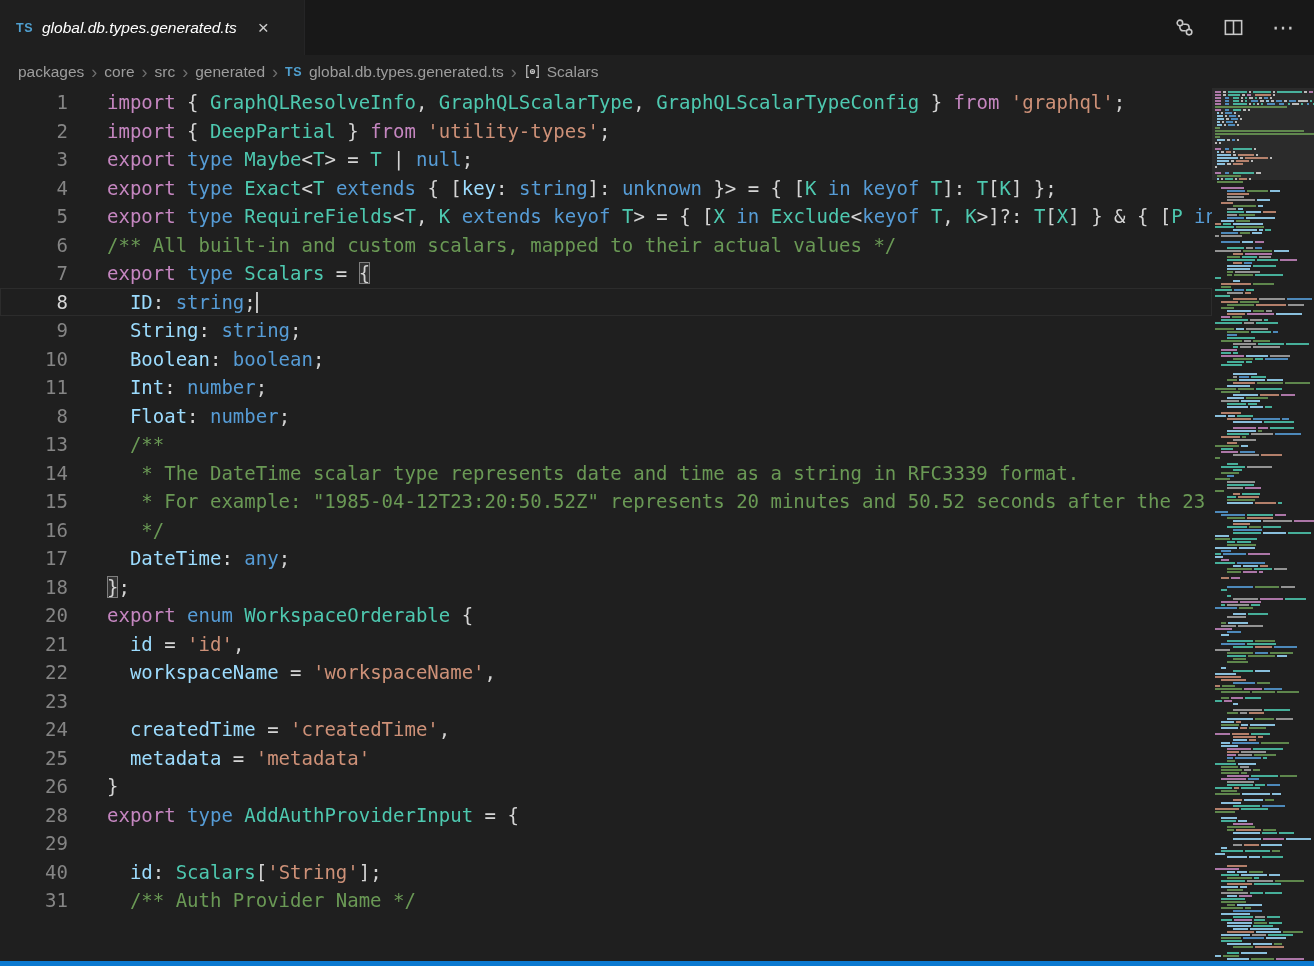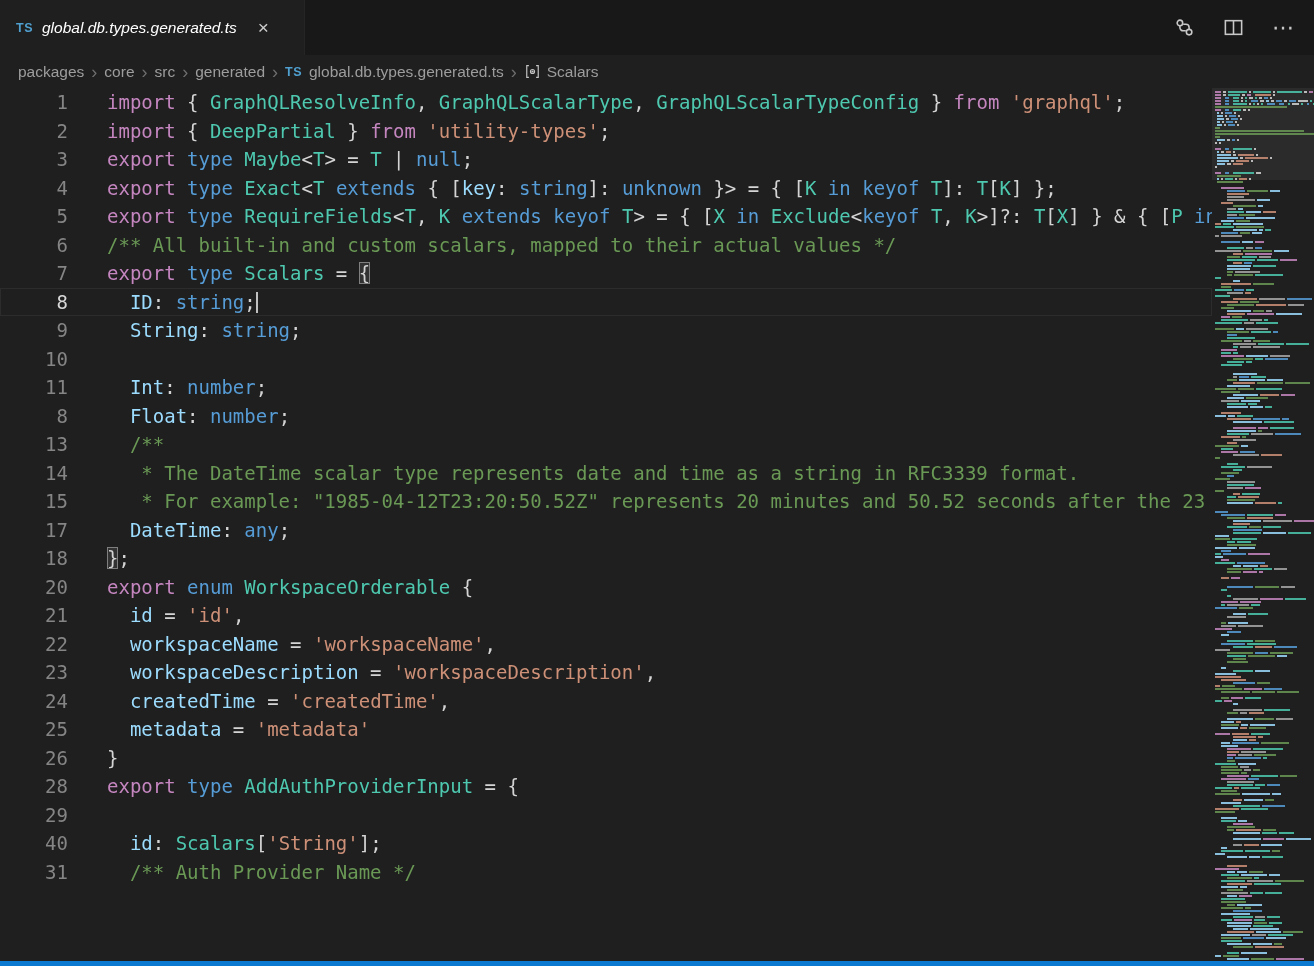--- a/index.html
+++ b/index.html
@@ -112,32 +112,33 @@
     <div class="code-scroll">
         <div class="line"><span class="ln">1</span><span class="lc"><span class="tk-k1">import</span><span class="tk-pn"> { </span><span class="tk-ty">GraphQLResolveInfo</span><span class="tk-pn">, </span><span class="tk-ty">GraphQLScalarType</span><span class="tk-pn">, </span><span class="tk-ty">GraphQLScalarTypeConfig</span><span class="tk-pn"> } </span><span class="tk-k1">from</span><span class="tk-pn"> </span><span class="tk-st">'graphql'</span><span class="tk-pn">;</span></span></div>
         <div class="line"><span class="ln">2</span><span class="lc"><span class="tk-k1">import</span><span class="tk-pn"> { </span><span class="tk-ty">DeepPartial</span><span class="tk-pn"> } </span><span class="tk-k1">from</span><span class="tk-pn"> </span><span class="tk-st">'utility-types'</span><span class="tk-pn">;</span></span></div>
         <div class="line"><span class="ln">3</span><span class="lc"><span class="tk-k1">export</span><span class="tk-pn"> </span><span class="tk-k2">type</span><span class="tk-pn"> </span><span class="tk-ty">Maybe</span><span class="tk-pn">&lt;</span><span class="tk-ty">T</span><span class="tk-pn">&gt; = </span><span class="tk-ty">T</span><span class="tk-pn"> | </span><span class="tk-k2">null</span><span class="tk-pn">;</span></span></div>
         <div class="line"><span class="ln">4</span><span class="lc"><span class="tk-k1">export</span><span class="tk-pn"> </span><span class="tk-k2">type</span><span class="tk-pn"> </span><span class="tk-ty">Exact</span><span class="tk-pn">&lt;</span><span class="tk-ty">T</span><span class="tk-pn"> </span><span class="tk-k2">extends</span><span class="tk-pn"> { [</span><span class="tk-vr">key</span><span class="tk-pn">: </span><span class="tk-k2">string</span><span class="tk-pn">]: </span><span class="tk-k2">unknown</span><span class="tk-pn"> }&gt; = { [</span><span class="tk-ty">K</span><span class="tk-pn"> </span><span class="tk-k2">in</span><span class="tk-pn"> </span><span class="tk-k2">keyof</span><span class="tk-pn"> </span><span class="tk-ty">T</span><span class="tk-pn">]: </span><span class="tk-ty">T</span><span class="tk-pn">[</span><span class="tk-ty">K</span><span class="tk-pn">] };</span></span></div>
         <div class="line"><span class="ln">5</span><span class="lc"><span class="tk-k1">export</span><span class="tk-pn"> </span><span class="tk-k2">type</span><span class="tk-pn"> </span><span class="tk-ty">RequireFields</span><span class="tk-pn">&lt;</span><span class="tk-ty">T</span><span class="tk-pn">, </span><span class="tk-ty">K</span><span class="tk-pn"> </span><span class="tk-k2">extends</span><span class="tk-pn"> </span><span class="tk-k2">keyof</span><span class="tk-pn"> </span><span class="tk-ty">T</span><span class="tk-pn">&gt; = { [</span><span class="tk-ty">X</span><span class="tk-pn"> </span><span class="tk-k2">in</span><span class="tk-pn"> </span><span class="tk-ty">Exclude</span><span class="tk-pn">&lt;</span><span class="tk-k2">keyof</span><span class="tk-pn"> </span><span class="tk-ty">T</span><span class="tk-pn">, </span><span class="tk-ty">K</span><span class="tk-pn">&gt;]?: </span><span class="tk-ty">T</span><span class="tk-pn">[</span><span class="tk-ty">X</span><span class="tk-pn">] } &amp; { [</span><span class="tk-ty">P</span><span class="tk-pn"> </span><span class="tk-k2">in</span></span></div>
         <div class="line"><span class="ln">6</span><span class="lc"><span class="tk-cm">/** All built-in and custom scalars, mapped to their actual values */</span></span></div>
         <div class="line"><span class="ln">7</span><span class="lc"><span class="tk-k1">export</span><span class="tk-pn"> </span><span class="tk-k2">type</span><span class="tk-pn"> </span><span class="tk-ty">Scalars</span><span class="tk-pn"> = </span><span class="tk-pn tk-bm">{</span></span></div>
         <div class="line current"><span class="ln active">8</span><span class="lc"><span class="tk-pn">  </span><span class="tk-vr">ID</span><span class="tk-pn">: </span><span class="tk-k2">string</span><span class="tk-pn">;</span><span class="tk-cur"></span></span></div>
         <div class="line"><span class="ln">9</span><span class="lc"><span class="tk-pn">  </span><span class="tk-vr">String</span><span class="tk-pn">: </span><span class="tk-k2">string</span><span class="tk-pn">;</span></span></div>
-        <div class="line"><span class="ln">10</span></div>
+        <div class="line"><span class="ln">10</span><span class="lc"><span class="tk-pn">  </span><span class="tk-vr">Boolean</span><span class="tk-pn">: </span><span class="tk-k2">boolean</span><span class="tk-pn">;</span></span></div>
         <div class="line"><span class="ln">11</span><span class="lc"><span class="tk-pn">  </span><span class="tk-vr">Int</span><span class="tk-pn">: </span><span class="tk-k2">number</span><span class="tk-pn">;</span></span></div>
         <div class="line"><span class="ln">8</span><span class="lc"><span class="tk-pn">  </span><span class="tk-vr">Float</span><span class="tk-pn">: </span><span class="tk-k2">number</span><span class="tk-pn">;</span></span></div>
         <div class="line"><span class="ln">13</span><span class="lc"><span class="tk-cm">  /**</span></span></div>
         <div class="line"><span class="ln">14</span><span class="lc"><span class="tk-cm">   * The DateTime scalar type represents date and time as a string in RFC3339 format.</span></span></div>
         <div class="line"><span class="ln">15</span><span class="lc"><span class="tk-cm">   * For example: "1985-04-12T23:20:50.52Z" represents 20 minutes and 50.52 seconds after the 23</span></span></div>
+        <div class="line"><span class="ln">16</span><span class="lc"><span class="tk-cm">   */</span></span></div>
         <div class="line"><span class="ln">17</span><span class="lc"><span class="tk-pn">  </span><span class="tk-vr">DateTime</span><span class="tk-pn">: </span><span class="tk-k2">any</span><span class="tk-pn">;</span></span></div>
         <div class="line"><span class="ln">18</span><span class="lc"><span class="tk-pn tk-bm">}</span><span class="tk-pn">;</span></span></div>
         <div class="line"><span class="ln">20</span><span class="lc"><span class="tk-k1">export</span><span class="tk-pn"> </span><span class="tk-k2">enum</span><span class="tk-pn"> </span><span class="tk-ty">WorkspaceOrderable</span><span class="tk-pn"> {</span></span></div>
         <div class="line"><span class="ln">21</span><span class="lc"><span class="tk-pn">  </span><span class="tk-vr">id</span><span class="tk-pn"> = </span><span class="tk-st">'id'</span><span class="tk-pn">,</span></span></div>
         <div class="line"><span class="ln">22</span><span class="lc"><span class="tk-pn">  </span><span class="tk-vr">workspaceName</span><span class="tk-pn"> = </span><span class="tk-st">'workspaceName'</span><span class="tk-pn">,</span></span></div>
-        <div class="line"><span class="ln">23</span><span class="lc"><span class="tk-pn">  </span><span class="tk-vr">workspaceDescription</span><span class="tk-pn"> = </span><span class="tk-st">'workspaceDescription'</span><span class="tk-pn">,</span></span></div>
+        <div class="line"><span class="ln">23</span></div>
         <div class="line"><span class="ln">24</span><span class="lc"><span class="tk-pn">  </span><span class="tk-vr">createdTime</span><span class="tk-pn"> = </span><span class="tk-st">'createdTime'</span><span class="tk-pn">,</span></span></div>
         <div class="line"><span class="ln">25</span><span class="lc"><span class="tk-pn">  </span><span class="tk-vr">metadata</span><span class="tk-pn"> = </span><span class="tk-st">'metadata'</span></span></div>
         <div class="line"><span class="ln">26</span><span class="lc"><span class="tk-pn">}</span></span></div>
         <div class="line"><span class="ln">28</span><span class="lc"><span class="tk-k1">export</span><span class="tk-pn"> </span><span class="tk-k2">type</span><span class="tk-pn"> </span><span class="tk-ty">AddAuthProviderInput</span><span class="tk-pn"> = {</span></span></div>
         <div class="line"><span class="ln">29</span></div>
         <div class="line"><span class="ln">40</span><span class="lc"><span class="tk-pn">  </span><span class="tk-vr">id</span><span class="tk-pn">: </span><span class="tk-ty">Scalars</span><span class="tk-pn">[</span><span class="tk-st">'String'</span><span class="tk-pn">];</span></span></div>
         <div class="line"><span class="ln">31</span><span class="lc"><span class="tk-pn">  </span><span class="tk-cm">/** Auth Provider Name */</span></span></div>
       </div>
     <div class="minimap">
       <div class="mm-slider"></div>

